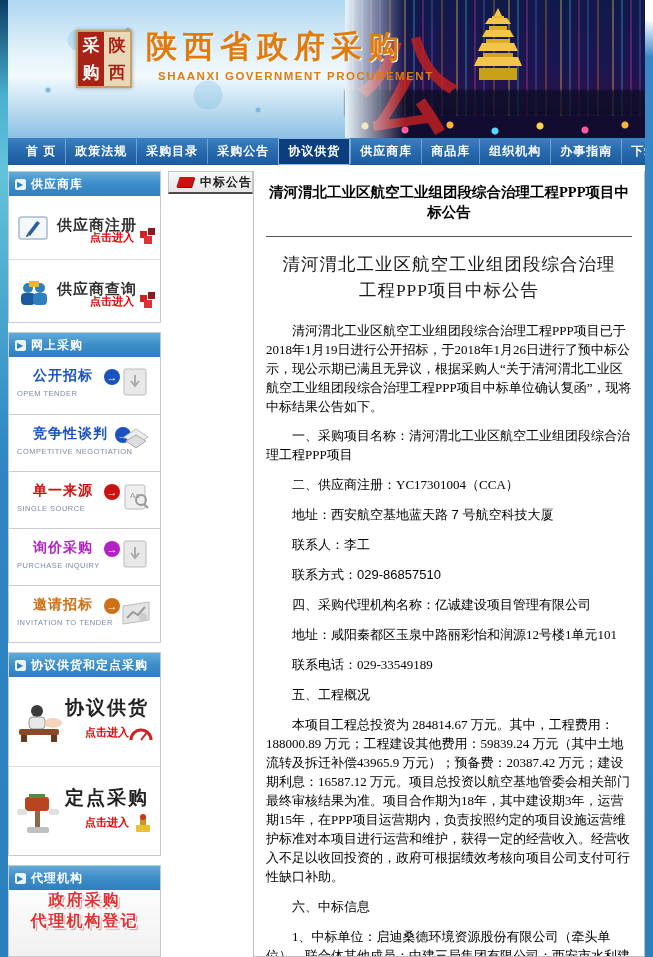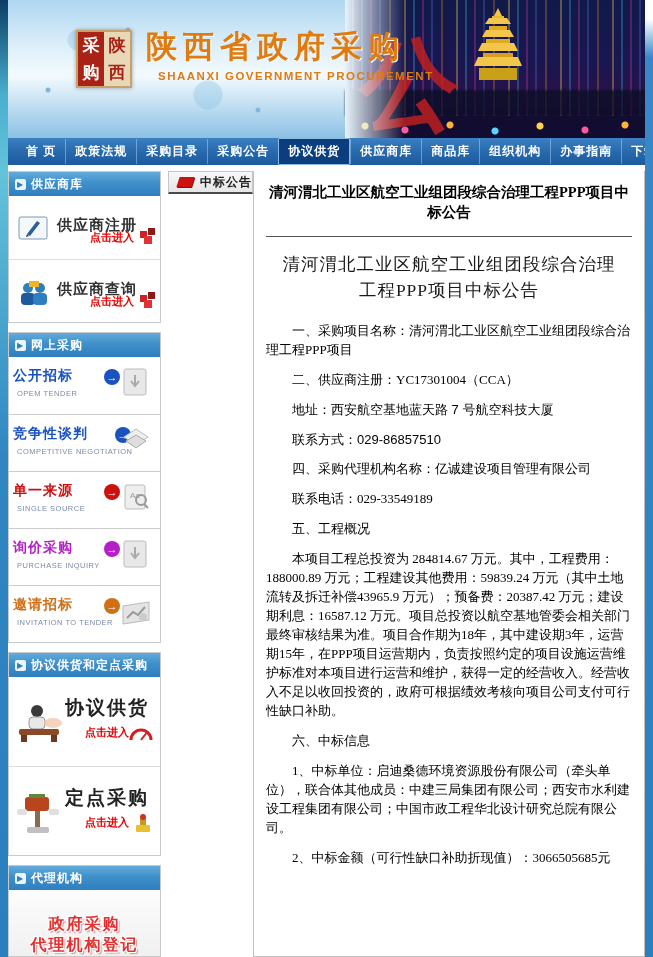--- a/index.html
+++ b/index.html
@@ -84,34 +84,34 @@
   .sup-go { position:absolute; right:26px; top:34px; font-size:11px; color:#e60000; font-weight:bold; }
   .sup-ico { position:absolute; left:8px; top:18px; }
   .cube { position:absolute; right:4px; top:32px; width:16px; height:16px; }
   .cube i { position:absolute; background:#c22; }
   .cube i:nth-child(1){ left:0; top:3px; width:7px; height:7px; }
   .cube i:nth-child(2){ left:8px; top:0; width:7px; height:7px; background:#8b1a1a; }
   .cube i:nth-child(3){ left:4px; top:8px; width:8px; height:8px; background:#d33; }
 
   .on-row { position:relative; height:57px; cursor:pointer; }
   .on-row + .on-row { border-top:1px solid #ccc; }
-  .on-label { position:absolute; left:4px; top:10px; font-size:14px; font-weight:bold; letter-spacing:1px; }
+  .on-label { position:absolute; left:24px; top:10px; font-size:14px; font-weight:bold; letter-spacing:1px; }
   .on-sub { position:absolute; left:8px; top:32px; font-size:7.5px; color:#7a8aa8; letter-spacing:.5px; white-space:nowrap; }
   .on-arrow { position:absolute; left:95px; top:12px; width:16px; height:16px; border-radius:50%;
     color:#fff; font-size:11px; line-height:16px; text-align:center; font-weight:bold; }
   .doc-ico { position:absolute; right:8px; top:10px; }
 
   .ag-row { position:relative; height:89px; cursor:pointer; }
   .ag-row + .ag-row { border-top:1px solid #ddd; }
   .ag-label { position:absolute; left:56px; top:18px; font-size:19px; font-weight:bold; color:#222; letter-spacing:2px; }
   .ag-go { position:absolute; left:76px; top:48px; font-size:11px; color:#e60000; font-weight:bold; }
   .ag-ico { position:absolute; left:6px; top:26px; }
   .ag-mini { position:absolute; right:6px; top:46px; }
 
-  .agency-body { height:66px; display:flex; flex-direction:column; align-items:center; justify-content:flex-end;
+  .agency-body { height:66px; display:flex; flex-direction:column; align-items:center; justify-content:flex-start;
     background:linear-gradient(180deg,#fdfdfd,#f0f0f0); }
   .agency-line { font-size:16px; font-weight:bold; color:#e43030; letter-spacing:2px;
     text-shadow:1px 1px 0 #fff,-1px -1px 0 #fff,1px -1px 0 #fff,-1px 1px 0 #fff, 2px 2px 1px #c99; }
 
   
   .main { flex:1; display:flex; flex-direction:row; }
   .crumb { height:23px; background:linear-gradient(180deg,#f8f8f8,#e6e6e6); border:1px solid #c6c6c6;
     border-bottom:2px solid #4a4a4a; display:flex; align-items:center; gap:7px; padding-left:9px; }
   .flag { width:15px; height:10px; background:#cc1111; transform:skewX(-18deg); box-shadow:1px 1px 0 #801010; }
   .crumb-label { font-size:12px; font-weight:bold; color:#222; letter-spacing:1px; }
@@ -328,25 +328,28 @@
 
     <div class="main">
       <div class="crumb">
         <span class="flag"></span>
         <span class="crumb-label">中标公告</span>
       </div>
       <div class="article">
         <div class="t-bold">清河渭北工业区航空工业组团段综合治理工程PPP项目中标公告</div>
         <hr class="rule">
         <div class="t-large">清河渭北工业区航空工业组团段综合治理工程PPP项目中标公告</div>
+        <p class="para">清河渭北工业区航空工业组团段综合治理工程PPP项目已于2018年1月19日进行公开招标，于2018年1月26日进行了预中标公示，现公示期已满且无异议，根据采购人“关于清河渭北工业区航空工业组团段综合治理工程PPP项目中标单位确认复函”，现将中标结果公告如下。</p>
         <p class="para">一、采购项目名称：清河渭北工业区航空工业组团段综合治理工程PPP项目</p>
         <p class="para">二、供应商注册：YC17301004（CCA）</p>
         <p class="para hei">地址：西安航空基地蓝天路 7 号航空科技大厦</p>
+        <p class="para hei">联系人：李工</p>
         <p class="para hei">联系方式：029-86857510</p>
         <p class="para">四、采购代理机构名称：亿诚建设项目管理有限公司</p>
+        <p class="para">地址：咸阳秦都区玉泉中路丽彩怡和润源12号楼1单元101</p>
         <p class="para">联系电话：029-33549189</p>
         <p class="para">五、工程概况</p>
         <p class="para">本项目工程总投资为 284814.67 万元。其中，工程费用：188000.89 万元；工程建设其他费用：59839.24 万元（其中土地流转及拆迁补偿43965.9 万元）；预备费：20387.42 万元；建设期利息：16587.12 万元。项目总投资以航空基地管委会相关部门最终审核结果为准。项目合作期为18年，其中建设期3年，运营期15年，在PPP项目运营期内，负责按照约定的项目设施运营维护标准对本项目进行运营和维护，获得一定的经营收入。经营收入不足以收回投资的，政府可根据绩效考核向项目公司支付可行性缺口补助。</p>
         <p class="para">六、中标信息</p>
         <p class="para">1、中标单位：启迪桑德环境资源股份有限公司（牵头单位），联合体其他成员：中建三局集团有限公司；西安市水利建设工程集团有限公司；中国市政工程华北设计研究总院有限公司。</p>
         <p class="para">2、中标金额（可行性缺口补助折现值）：3066505685元</p>
 
       </div>
     </div>
   </div>

